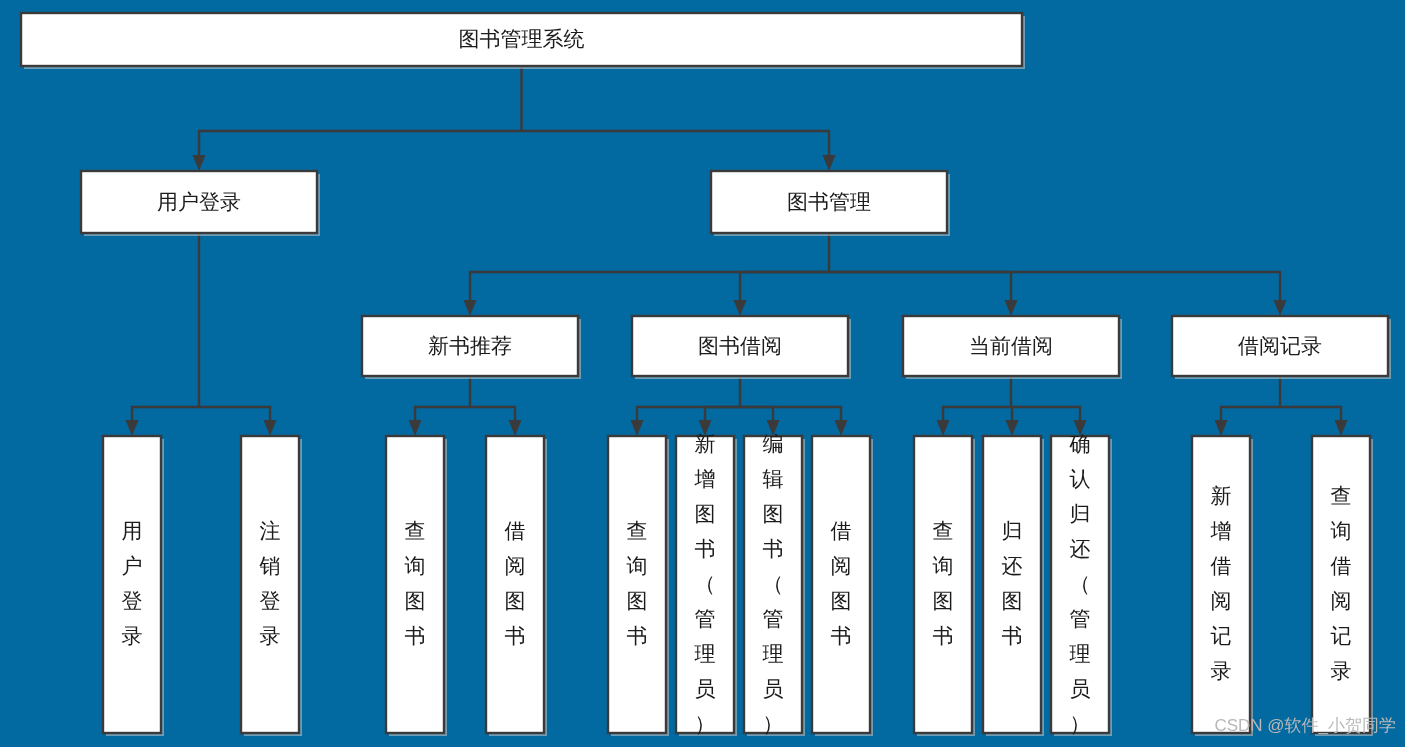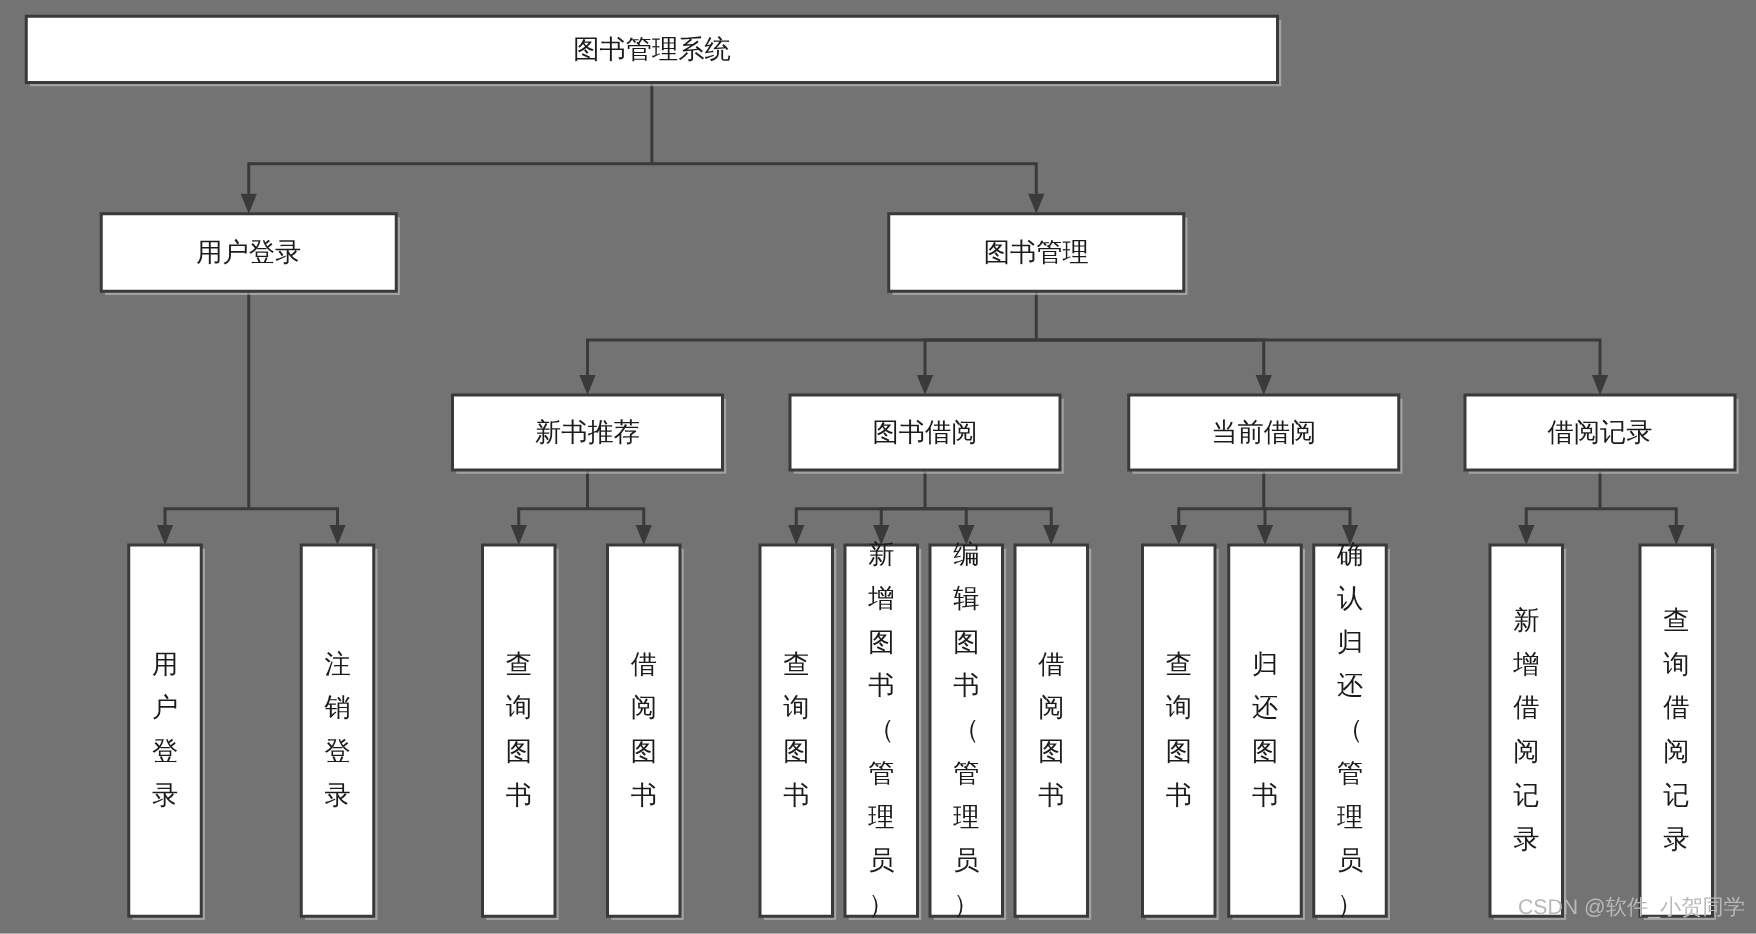--- a/index.html
+++ b/index.html
@@ -8,21 +8,21 @@
     padding: 0;
     background: #ffffff;
   }
   body {
     font-family: "Liberation Sans", "DejaVu Sans", sans-serif;
   }
   #diagram-root {
     position: relative;
     width: 1405px;
     height: 747px;
-    background: #737373;
+    background: #0369a1;
     overflow: hidden;
   }
   svg#tree-svg {
     position: absolute;
     left: 0;
     top: 0;
     width: 1405px;
     height: 747px;
     display: block;
   }

